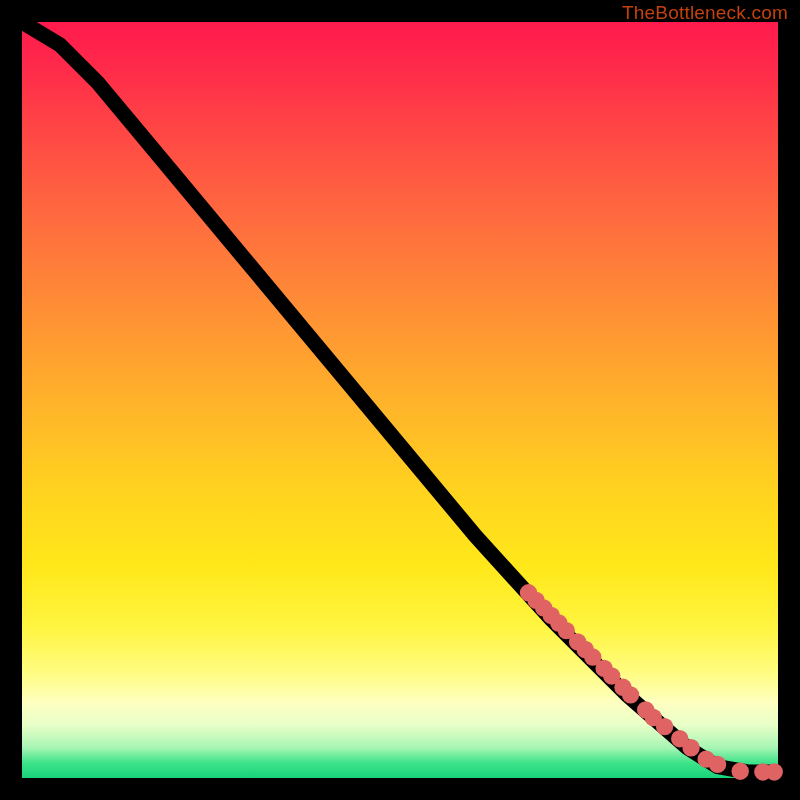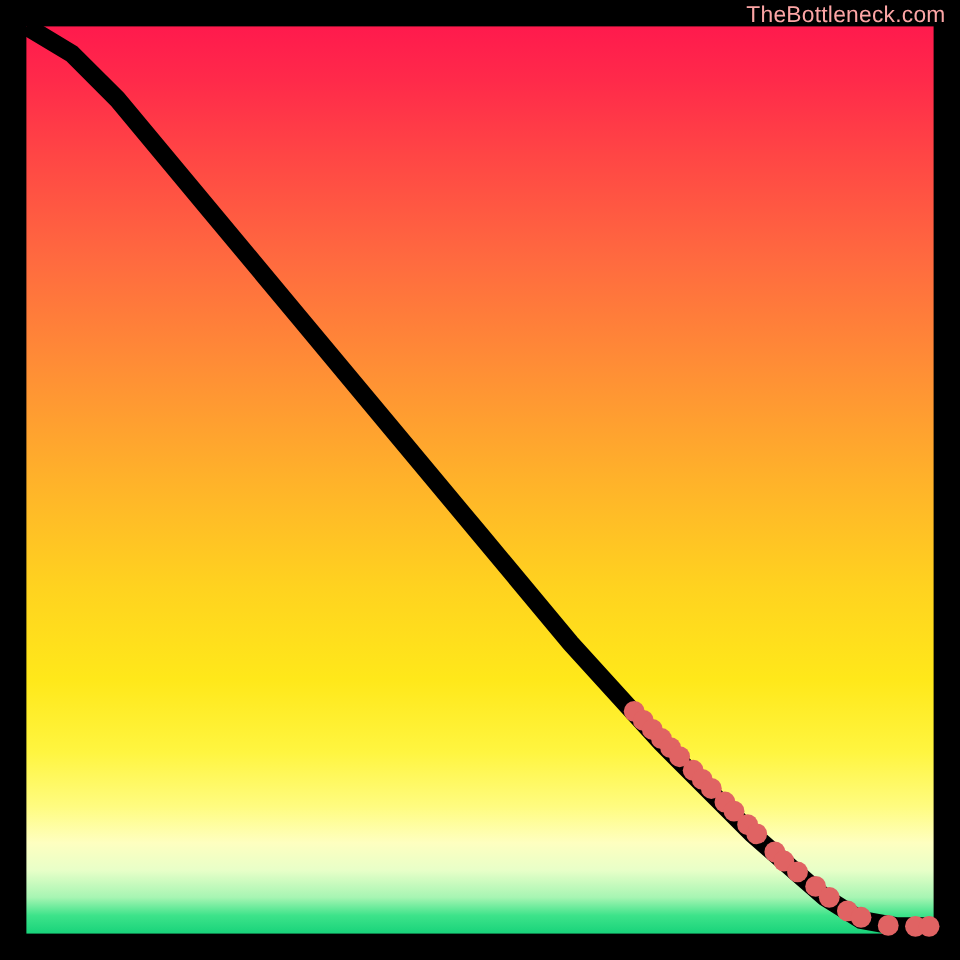--- a/index.html
+++ b/index.html
@@ -47,21 +47,21 @@
   .dot {
     fill: #e06363;
     stroke: none;
   }
   .attribution {
     position: absolute;
     top: 2px;
     right: 12px;
     font-family: Arial, Helvetica, sans-serif;
     font-size: 19px;
-    color: #fca5a5;
+    color: #c2410c;
     letter-spacing: 0.2px;
   }
 </style>
 </head>
 <body>
 
 <div class="stage">
   <div class="attribution">TheBottleneck.com</div>
   <div class="plot">
     <svg viewBox="0 0 100 100" preserveAspectRatio="none">

